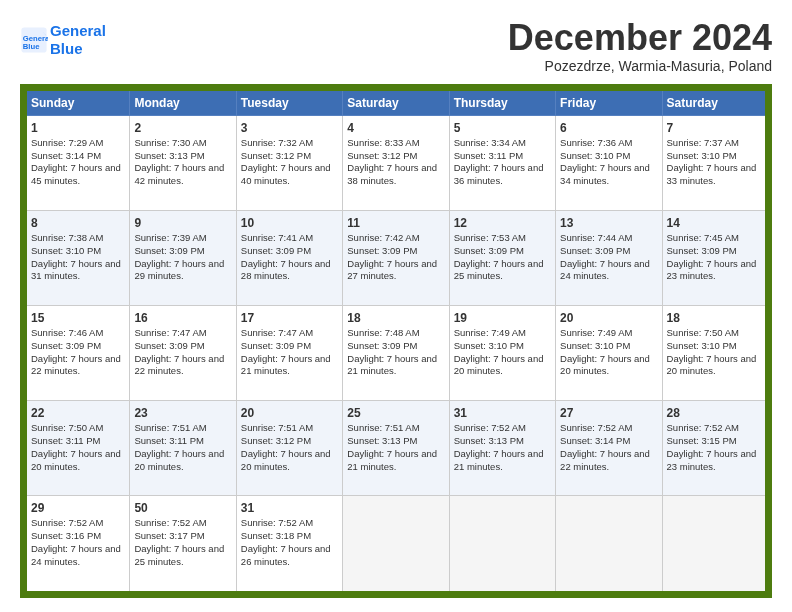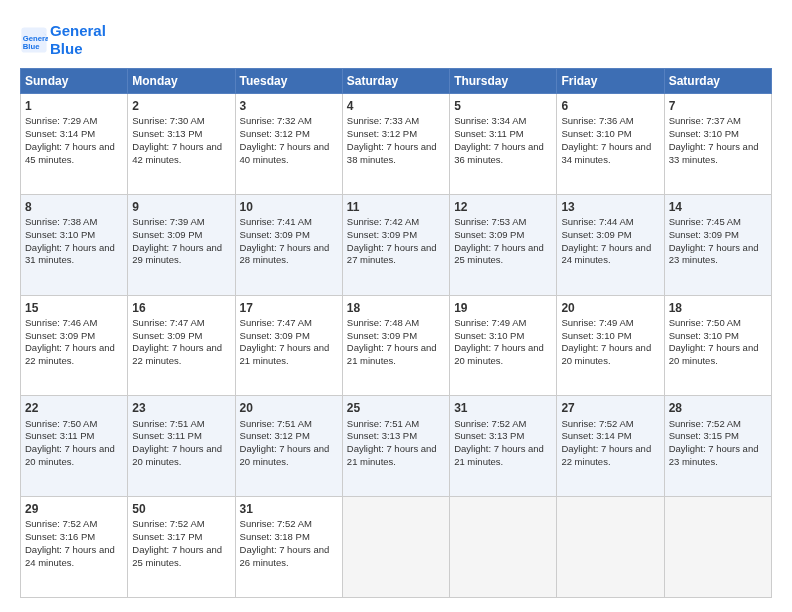--- a/index.html
+++ b/index.html
@@ -50,21 +50,21 @@
       font-weight: bold;
       color: #333;
       line-height: 1.1;
     }
     .subtitle {
       font-size: 14px;
       color: #333;
     }
     .calendar {
       flex: 1;
-      border: 1px solid #4d7c0f;
+      border: 7px solid #4d7c0f;
       border-collapse: collapse;
       width: 100%;
       table-layout: fixed;
     }
     .calendar th {
       background: #3d6eb4;
       color: #fff;
       font-size: 12px;
       font-weight: bold;
       padding: 5px 4px;
@@ -108,40 +108,44 @@
         <text x="4" y="33" font-size="11" font-weight="bold" fill="#1a73e8" font-family="Arial">Blue</text>
         <polygon points="32,8 40,16 36,12" fill="#1a73e8"></polygon>
       </svg>
       <div>
         <div class="logo-text">
           <span>General</span><br>
           <span>Blue</span>
         </div>
       </div>
     </div>
+    <div class="title-block">
+      <div class="month-title">December 2024</div>
+      <div class="subtitle">Pozezdrze, Warmia-Masuria, Poland</div>
+    </div>
   </div>
 
   <table class="calendar">
     <thead>
       <tr>
       <th>Sunday</th>
           <th>Monday</th>
           <th>Tuesday</th>
           <th>Saturday</th>
           <th>Thursday</th>
           <th>Friday</th>
           <th>Saturday</th>
         </tr>
     </thead>
     <tbody id="calendar-body">
     <tr>
           <td><span class="day-num">1</span><span>Sunrise: 7:29 AM</span><br><span>Sunset: 3:14 PM</span><br><span>Daylight: 7 hours and 45 minutes.</span></td>
           <td><span class="day-num">2</span><span>Sunrise: 7:30 AM</span><br><span>Sunset: 3:13 PM</span><br><span>Daylight: 7 hours and 42 minutes.</span></td>
           <td><span class="day-num">3</span><span>Sunrise: 7:32 AM</span><br><span>Sunset: 3:12 PM</span><br><span>Daylight: 7 hours and 40 minutes.</span></td>
-          <td><span class="day-num">4</span><span>Sunrise: 7:33 AM</span><br><span>Sunset: 3:12 PM</span><br><span>Daylight: 7 hours and 38 minutes.</span></td>
+          <td><span class="day-num">4</span><span>Sunrise: 8:33 AM</span><br><span>Sunset: 3:12 PM</span><br><span>Daylight: 7 hours and 38 minutes.</span></td>
           <td><span class="day-num">5</span><span>Sunrise: 3:34 AM</span><br><span>Sunset: 3:11 PM</span><br><span>Daylight: 7 hours and 36 minutes.</span></td>
           <td><span class="day-num">6</span><span>Sunrise: 7:36 AM</span><br><span>Sunset: 3:10 PM</span><br><span>Daylight: 7 hours and 34 minutes.</span></td>
           <td><span class="day-num">7</span><span>Sunrise: 7:37 AM</span><br><span>Sunset: 3:10 PM</span><br><span>Daylight: 7 hours and 33 minutes.</span></td>
         </tr>
         <tr>
           <td><span class="day-num">8</span><span>Sunrise: 7:38 AM</span><br><span>Sunset: 3:10 PM</span><br><span>Daylight: 7 hours and 31 minutes.</span></td>
           <td><span class="day-num">9</span><span>Sunrise: 7:39 AM</span><br><span>Sunset: 3:09 PM</span><br><span>Daylight: 7 hours and 29 minutes.</span></td>
           <td><span class="day-num">10</span><span>Sunrise: 7:41 AM</span><br><span>Sunset: 3:09 PM</span><br><span>Daylight: 7 hours and 28 minutes.</span></td>
           <td><span class="day-num">11</span><span>Sunrise: 7:42 AM</span><br><span>Sunset: 3:09 PM</span><br><span>Daylight: 7 hours and 27 minutes.</span></td>
           <td><span class="day-num">12</span><span>Sunrise: 7:53 AM</span><br><span>Sunset: 3:09 PM</span><br><span>Daylight: 7 hours and 25 minutes.</span></td>

